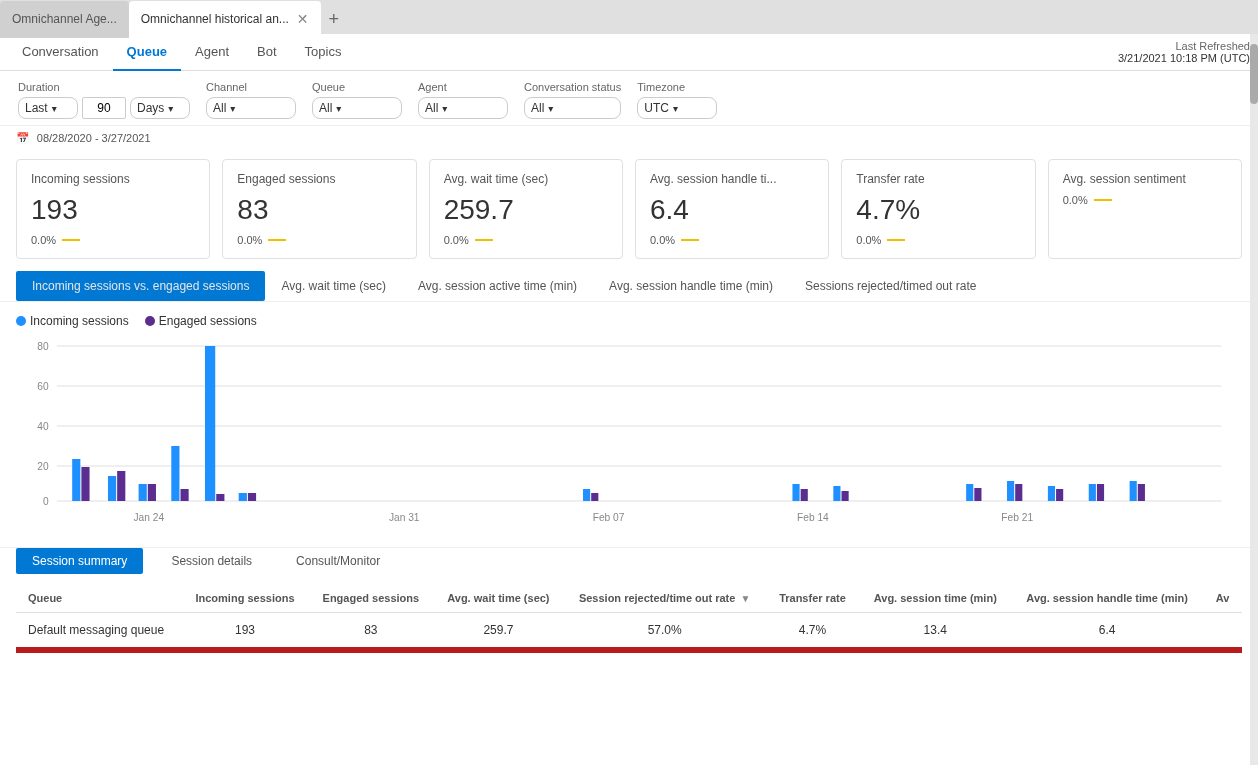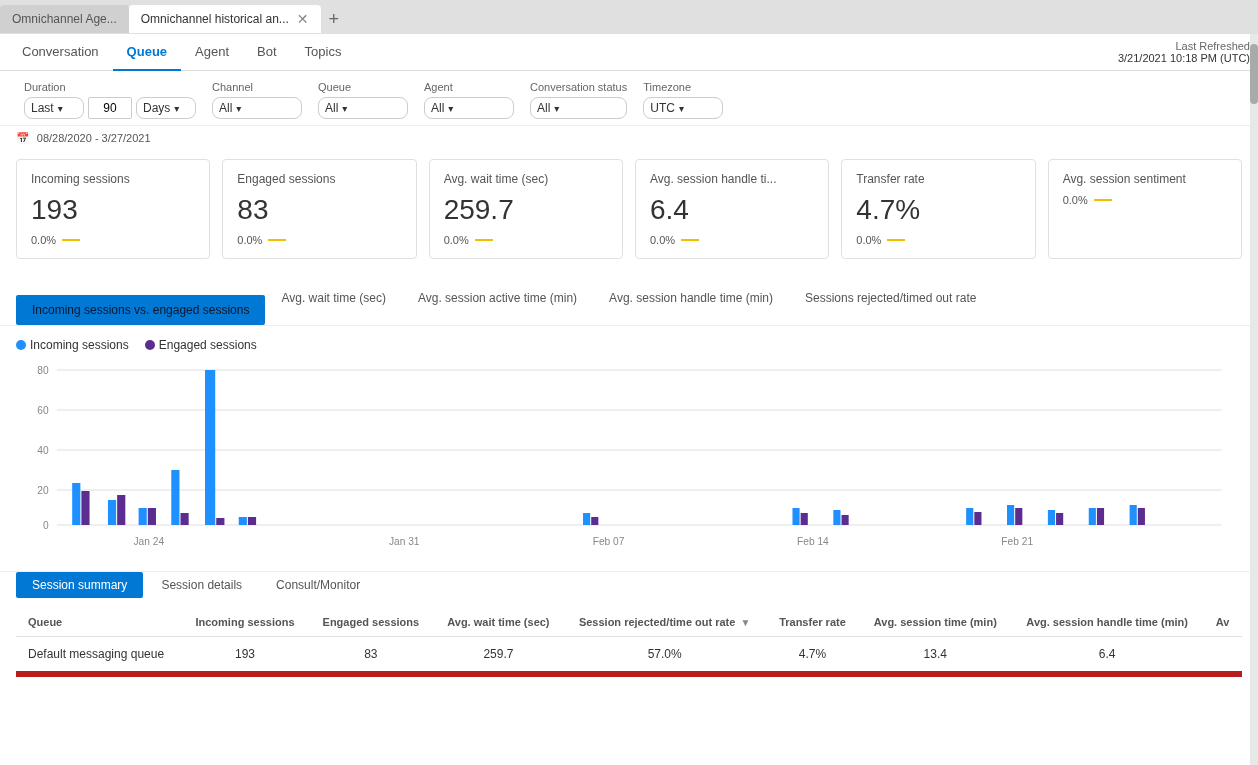--- a/index.html
+++ b/index.html
@@ -10,21 +10,21 @@
       display: flex;
       align-items: center;
       background: #e0e0e0;
       padding: 4px 0 0 0;
       height: 34px;
     }
     .browser-tab {
       display: flex;
       align-items: center;
       padding: 4px 12px;
-      height: 28px;
+      height: 37px;
       border-radius: 4px 4px 0 0;
       font-size: 12px;
       cursor: pointer;
       gap: 8px;
     }
     .browser-tab.inactive {
       background: #d0d0d0;
       color: #555;
     }
     .browser-tab.active {
@@ -84,21 +84,21 @@
     .last-refreshed-time {
       font-size: 11px;
       color: #333;
     }
 
     
     .filters-row {
       display: flex;
       align-items: flex-end;
       gap: 16px;
-      padding: 10px 24px 6px;
+      padding: 10px 18px 6px;
       border-bottom: 1px solid #eee;
       flex-wrap: wrap;
     }
     .filter-group {
       display: flex;
       flex-direction: column;
       gap: 4px;
     }
     .filter-label {
       font-size: 11px;
@@ -189,23 +189,22 @@
     }
     .chart-tab {
       padding: 8px 16px;
       font-size: 12px;
       cursor: pointer;
       color: #555;
       border-radius: 2px;
     }
     .chart-tab.active {
       background: #0078d4;
-      color: #0f172a;
+      color: #e5e5e5;
       border-radius: 2px;
-      margin-top: 24px;
     }
 
     
     .chart-area {
       padding: 12px 16px 8px;
       border-bottom: 1px solid #eee;
     }
     .chart-legend {
       display: flex;
       gap: 16px;
@@ -227,21 +226,21 @@
     .section-title {
       font-size: 14px;
       font-weight: 600;
       padding: 12px 16px 8px;
       color: #333;
     }
     .sub-tabs {
       display: flex;
       align-items: flex-end;
       padding: 0 16px;
-      gap: 2px;
+      gap: 12px;
       margin-bottom: 10px;
     }
     .sub-tab {
       padding: 6px 16px;
       font-size: 12px;
       cursor: pointer;
       color: #555;
     }
     .sub-tab.active {
       background: #0078d4;

